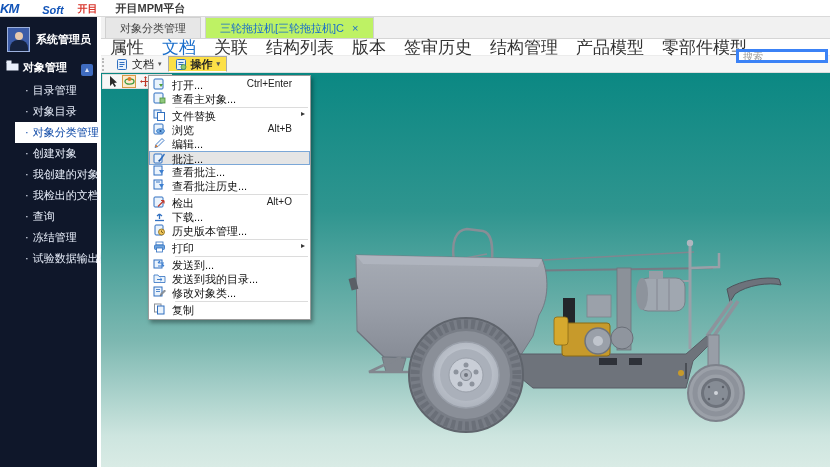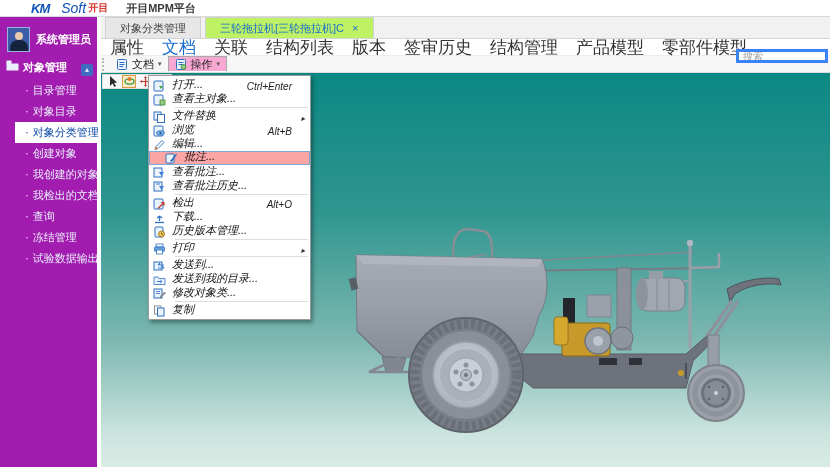--- a/index.html
+++ b/index.html
@@ -2,34 +2,34 @@
 <html><head>
 <meta charset="utf-8">
 <style>
   * { margin:0; padding:0; box-sizing:border-box; }
   html,body { width:830px; height:467px; overflow:hidden;
     font-family:"Liberation Sans", sans-serif; background:#fff; }
 
   
   .header { position:relative; height:17px; background:#fff;
     border-bottom:1px solid #d9d9d9; display:flex; align-items:center; }
-  .logo { display:flex; align-items:center; margin-left:31px; white-space:nowrap; }
+  .logo { display:flex; align-items:flex-end; white-space:nowrap;gap:12px; }
   .logo-km { font-size:13px; font-weight:bold; font-style:italic; color:#1254b8; letter-spacing:-1px; }
-  .logo-soft { font-size:14px; font-style:italic; font-weight:normal; color:#1254b8;padding-left:12px; }
+  .logo-soft { font-size:11px; font-style:italic; font-weight:bold; color:#1254b8;padding-left:12px; }
   .logo-cn { font-size:10px; font-weight:bold; color:#d8342a; margin-left:2px; }
   .app-title { font-size:11px; font-weight:bold; color:#3a3a3a; margin-left:18px; }
   .search-box { position:absolute; right:2px; top:1px; width:92px; height:14px;
     border:3px solid #3b82f6; background:#fff; font-size:10px; padding:0 4px; color:#444;margin-top:48px; }
   .search-box::placeholder { color:#999; }
 
   
   .shell { display:flex; height:450px; }
 
   
-  .sidebar { width:97px; background:#a21caf; color:#fff; flex:0 0 97px; position:relative; }
+  .sidebar { width:97px; background:#0f172a; color:#fff; flex:0 0 97px; position:relative; }
   .user-row { display:flex; align-items:center; padding:10px 0 8px 7px; }
   .avatar { width:23px; height:25px; background:#3c5ca8; border:1px solid #9db1dd;
     position:relative; overflow:hidden; flex:0 0 23px; }
   .avatar .head { position:absolute; left:7px; top:4px; width:8px; height:8px;
     border-radius:50%; background:#e8c9ae; }
   .avatar .body { position:absolute; left:2px; top:12px; width:18px; height:12px;
     border-radius:8px 8px 0 0; background:#16233f; }
   .user-name { font-size:11px; font-weight:bold; margin-left:6px; white-space:nowrap; }
   .group-hdr { display:flex; align-items:flex-start; height:20px; padding-left:6px;
     font-size:11px; font-weight:bold; position:relative; cursor:pointer; }
@@ -58,43 +58,43 @@
   .dtab { font-size:17px; padding:0 9px; color:#333; white-space:nowrap; cursor:pointer; }
   .dtab.active { color:#1a6ecb; }
 
   .toolbar { height:17px; background:#f6f6f6; border-bottom:1px solid #dddddd;
     display:flex; align-items:center; }
   .tb-handle { width:5px; height:13px; border-left:2px dotted #b9b9b9; margin:0 3px 0 1px; }
   .tb-btn { display:flex; align-items:center; height:16px; padding:0 6px;
     font-size:11px; color:#222; cursor:pointer; white-space:nowrap; }
   .tb-btn svg { margin-right:3px; }
   .tb-btn .caret { font-size:7px; color:#555; margin-left:4px; }
-  .tb-btn.pressed { background:#f9a8d4; border:1px solid #a9a9a9; border-bottom-color:#fff; }
+  .tb-btn.pressed { background:#fde047; border:1px solid #a9a9a9; border-bottom-color:#fff;font-weight:bold; }
 
   
   .viewport { position:relative; flex:1;
     background:linear-gradient(180deg,#0b8883 0%,#2f958f 35%,#7db8b1 68%,#cde5df 92%,#d9ebe5 100%); }
   .view-tools { position:absolute; left:1px; top:1px; height:15px; background:#f7f7f7;
     display:flex; align-items:center; padding:0 2px; border:1px solid #e0e0e0; }
   .vt { width:14px; height:13px; display:flex; align-items:center; justify-content:center;
     margin:0 1px; cursor:pointer; }
   .vt.sel { border:1px solid #d79b46; background:#fdeacc; }
   .model-svg { position:absolute; inset:0; width:100%; height:100%; }
 
   
   .menu { position:absolute; left:148px; top:75px; width:163px; background:#fff;
     border:1px solid #9b9b9b; box-shadow:2px 3px 4px rgba(0,0,0,.35);
     padding:2px 0; z-index:10; }
-  .menu-item { position:relative; height:14px; display:flex; align-items:flex-end;
-    padding-left:4px; font-size:11px; color:#111; cursor:pointer;font-style:italic; }
+  .menu-item { position:relative; height:14px; display:flex; align-items:flex-start;
+    padding-left:4px; font-size:11px; color:#111; cursor:pointer; }
   .menu-item .ic { width:13px; height:12px; flex:0 0 13px; margin-right:6px; }
   .menu-item .ms { position:absolute; right:18px; font-size:10px; color:#222; }
   .menu-item .arr { position:absolute; right:5px; font-size:8px; color:#333; }
-  .menu-item.hot { background:#fca5a5; border:1px solid #7ba7d7; height:14px;
-    padding-left:15px; }
+  .menu-item.hot { background:#e5e5e5; border:1px solid #7ba7d7; height:14px;
+    padding-left:3px; }
   .menu-sep { height:1px; background:#dcdcdc; margin:1px 2px 1px 26px; }
 </style>
 </head>
 <body>
 
 <div class="header">
   <div class="logo">
     <span class="logo-km">KM</span>
     <span class="logo-soft">Soft</span>
     <span class="logo-cn">开目</span>

